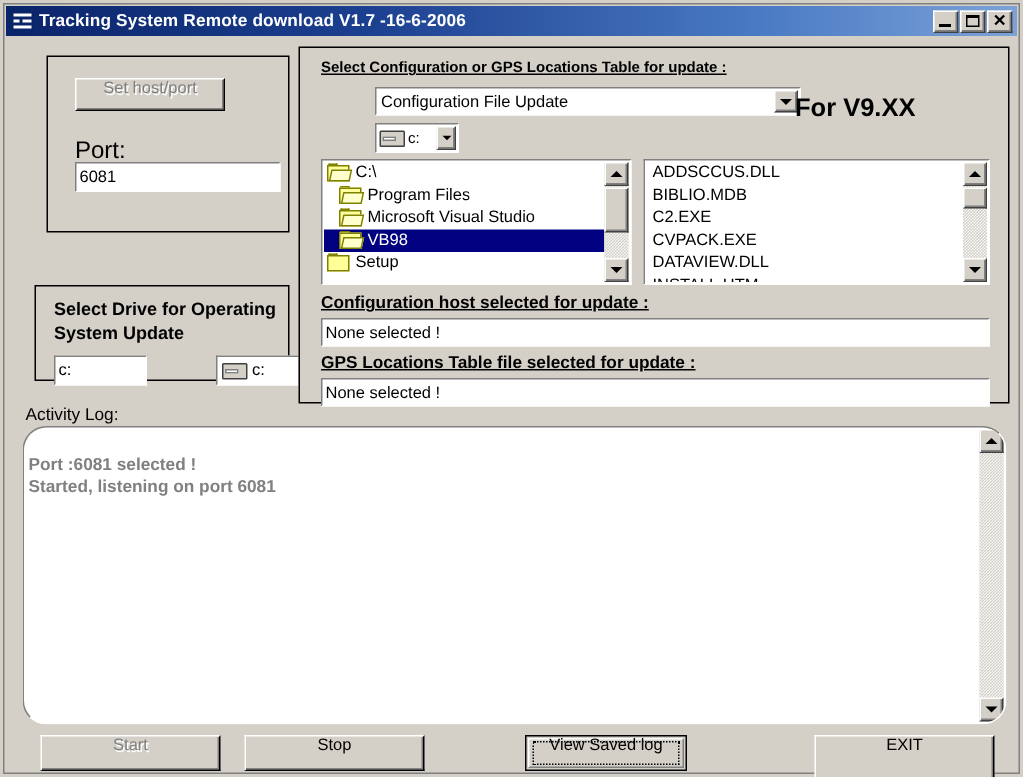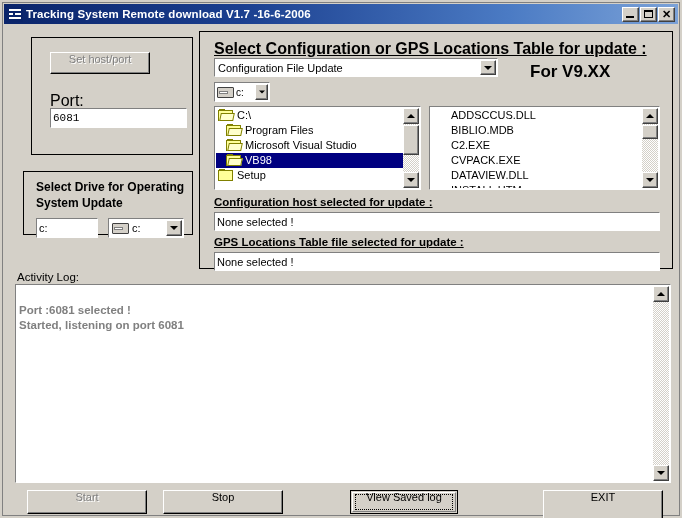--- a/index.html
+++ b/index.html
@@ -127,21 +127,21 @@
     border-bottom: 1px solid #ffffff;
     outline: 0;
     box-sizing: border-box;
     font-family: "Liberation Sans", sans-serif;
     font-size: 11px;
     color: #000000;
     padding: 1px 2px;
     display: flex;
     align-items: center;
   }
-  .textbox.readonly { color: #000; font-family: Liberation Mono, monospace; }
+  .textbox.readonly { color: #000; }
 
   
   .btn {
     position: absolute;
     background: #d4d0c8;
     border-top: 1px solid #ffffff;
     border-left: 1px solid #ffffff;
     border-right: 1px solid #000000;
     border-bottom: 1px solid #000000;
     box-shadow: inset -1px -1px 0 #808080, inset 1px 1px 0 #d4d0c8;
@@ -187,20 +187,21 @@
     border-left: 1px solid #808080;
     border-right: 1px solid #ffffff;
     border-bottom: 1px solid #ffffff;
     box-sizing: border-box;
     display: flex;
     align-items: center;
     font-size: 11px;
     color: #000;
     cursor: default;
     overflow: hidden;
+    margin-left: 36px;
   }
   .combo .ctext {
     flex: 1 1 auto;
     padding-left: 3px;
     white-space: nowrap;
     overflow: hidden;
   }
   .combo-arrow {
     flex: 0 0 auto;
     width: 16px;
@@ -276,21 +277,21 @@
     display: flex;
     align-items: center;
     padding-left: 2px;
     cursor: default;
   }
   .lrow.selected {
     background: #000080;
     color: #ffffff;
   }
   .lrow .fname { overflow: hidden; }
-  .flrow { padding-left: 20px; align-items: flex-end; }
+  .flrow { padding-left: 4px; align-items: flex-end; }
 
   
   .folder {
     flex: 0 0 auto;
     width: 16px; height: 13px;
     position: relative;
     margin-right: 3px;
   }
   .folder .back {
     position: absolute;
@@ -378,20 +379,21 @@
   
   #log-box {
     position: absolute;
     background: #ffffff;
     border-top: 1px solid #808080;
     border-left: 1px solid #808080;
     border-right: 1px solid #ffffff;
     border-bottom: 1px solid #ffffff;
     box-sizing: border-box;
     overflow: hidden;
+    border-radius: 16px;
   }
   #log-text {
     position: absolute;
     left: 3px; top: 18px; right: 20px;
     font-size: 11.5px;
     font-weight: bold;
     color: #808080;
     line-height: 15px;
     white-space: pre-wrap;
   }
@@ -426,41 +428,41 @@
     <div class="panel-box" style="left:28px; top:34px; width:162px; height:118px;">
       <div class="btn disabled" style="left:18px; top:14px; width:100px; height:22px;">
         <span class="label">Set host/port</span>
       </div>
       <div class="lbl" style="left:18px; top:54px;">Port:</div>
       <div class="textbox readonly" style="left:18px; top:70px; width:137px; height:20px;">
         <span>6081</span>
       </div>
     </div>
 
-    <div class="panel-box" style="left:20px; top:168px; width:170px; height:64px;">
+    <div class="panel-box" style="left:20px; top:187px; width:170px; height:64px;">
       <div class="lbl lbl-bold" style="left:12px; top:8px; font-size:12px;">Select Drive for Operating</div>
       <div class="lbl lbl-bold" style="left:12px; top:24px; font-size:12px;">System Update</div>
       <div class="textbox" style="left:12px; top:46px; width:62px; height:20px;">
         <span>c:</span>
       </div>
       <div class="combo" style="left:84px; top:46px; width:76px; height:20px;">
         <div class="drive-icon">
           <div class="body"></div>
             <div class="slot"></div>
         </div>
         <div class="ctext" style="padding-left:0;">c:</div>
         <div class="combo-arrow">
           <div class="arrow-dn"></div>
         </div>
       </div>
     </div>
 
     <div class="panel-box" style="left:196px; top:28px; width:474px; height:238px;">
 
-      <div class="lbl lbl-bold lbl-ul" style="left:14px; top:8px; font-size:16px;">Select Configuration or GPS Locations Table for update :</div>
+      <div class="lbl lbl-bold lbl-ul" style="left:14px; top:8px; font-size:10px;">Select Configuration or GPS Locations Table for update :</div>
 
       <div class="combo" style="left:14px; top:26px; width:284px; height:19px;">
         <div class="ctext">Configuration File Update</div>
         <div class="combo-arrow">
           <div class="arrow-dn"></div>
         </div>
       </div>
 
       <div class="lbl lbl-bold" style="left:330px; top:30px; font-size:17px;">For V9.XX</div>
 

